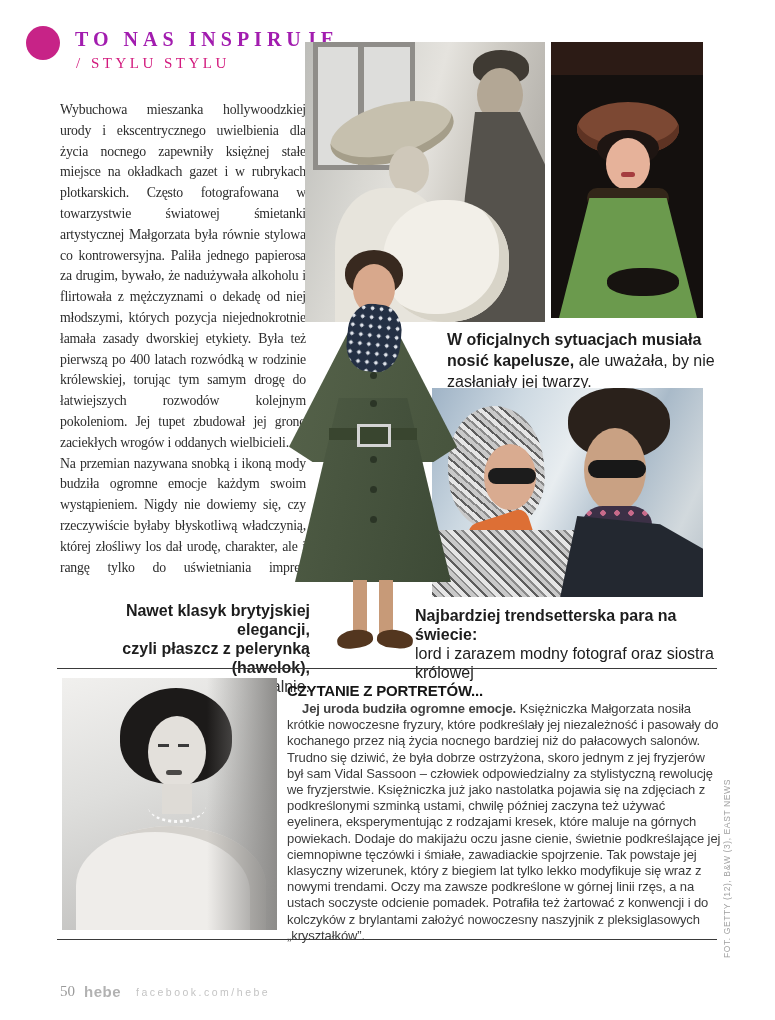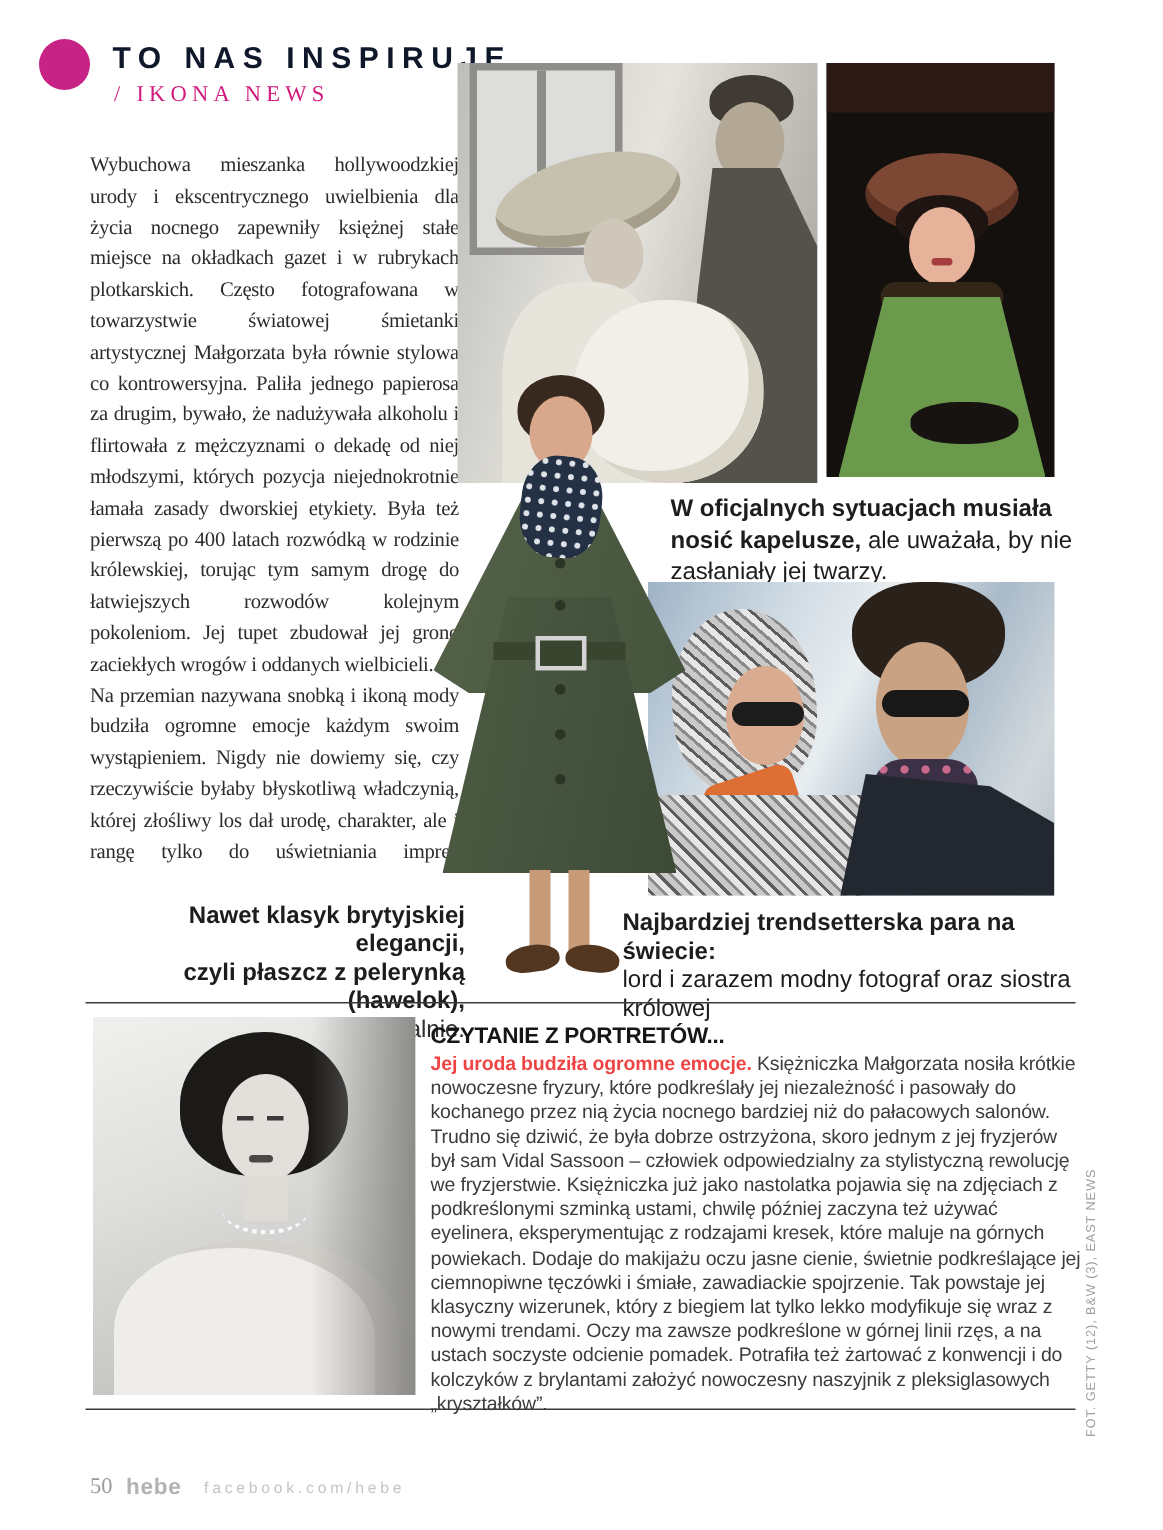--- a/index.html
+++ b/index.html
@@ -2,22 +2,22 @@
 <html lang="pl"><head>
 <meta charset="utf-8">
 <style>
   html,body{margin:0;padding:0;background:#ffffff;}
   .page{position:relative;width:775px;height:1020px;background:#ffffff;overflow:hidden;
         font-family:"Liberation Sans",sans-serif;}
   .abs{position:absolute;}
 
   
   .dot{left:26px;top:26px;width:34px;height:34px;border-radius:50%;background:#c72387;}
-  .sec-title{left:75px;top:28px;font-family:Liberation Sans, sans-serif;font-size:20px;
-             font-weight:700;letter-spacing:5px;color:#0f172a;white-space:nowrap;}
+  .sec-title{left:75px;top:28px;font-family:Liberation Serif, serif;font-size:20px;
+             font-weight:700;letter-spacing:5px;color:#a21caf;white-space:nowrap;}
   .sec-sub{left:76px;top:55px;font-family:"Liberation Serif",serif;font-size:15px;
            letter-spacing:3.5px;color:#d2197d;white-space:nowrap;}
 
   
   .article{left:60px;top:100px;width:246px;}
   .headline{font-size:17px;font-weight:700;color:#d2197d;margin:0 0 7px 0;}
   .article-body{height:478px;overflow:hidden;}
   .article-body p{margin:0;font-family:"Liberation Serif",serif;font-size:13.8px;
                   line-height:20.8px;letter-spacing:-0.2px;color:#2c2c2c;text-align:justify;}
 
@@ -103,38 +103,38 @@
   .ph5-gown{left:14px;top:148px;width:190px;height:120px;border-radius:50% 50% 0 0;background:#efedea;
             box-shadow:inset -16px 6px 0 #d4d1cc;}
 
   
   .rule{left:57px;width:660px;height:1px;background:#3a3a3a;}
   .rule1{top:668px;}
   .rule2{top:939px;}
   .portraits{left:287px;top:682px;width:436px;}
   .portraits h3{margin:0 0 2px 0;font-size:15px;font-weight:700;color:#161616;letter-spacing:-0.2px;}
   .portraits p{margin:0;font-size:13px;line-height:16.2px;letter-spacing:-0.1px;color:#3c3c3c;}
-  .portraits b{color:#ef4444;}
+  .portraits b{color:#404040;margin-left:15px;}
 
   
   .footer-num{left:60px;top:983px;font-family:"Liberation Serif",serif;font-size:15px;color:#9a9a9a;}
   .footer-brand{left:84px;top:983px;font-size:15px;font-weight:700;color:#b2b2b2;letter-spacing:0.5px;}
   .footer-url{left:136px;top:986px;font-size:10.5px;color:#c4c4c4;letter-spacing:2.5px;}
 
   .credit{left:722px;top:786px;height:172px;font-size:8.5px;color:#a0a0a0;letter-spacing:0.6px;
           writing-mode:vertical-rl;transform:rotate(180deg);white-space:nowrap;}
 </style>
 </head>
 <body>
 
 <div class="page">
 
   <div class="abs dot"></div>
   <div class="abs sec-title">TO NAS INSPIRUJE</div>
-  <div class="abs sec-sub">/ IKONA NEWS</div>
+  <div class="abs sec-sub">/ STYLU STYLU</div>
 
   <div class="abs article">
     <div class="article-body">
       <p>Wybuchowa mieszanka hollywoodzkiej urody i ekscentrycznego uwielbienia dla życia nocnego zapewniły księżnej stałe miejsce na okładkach gazet i w rubrykach plotkarskich. Często fotografowana w towarzystwie światowej śmietanki artystycznej Małgorzata była równie stylowa co kontrowersyjna. Paliła jednego papierosa za drugim, bywało, że nadużywała alkoholu i flirtowała z mężczyznami o dekadę od niej młodszymi, których pozycja niejednokrotnie łamała zasady dworskiej etykiety. Była też pierwszą po 400 latach rozwódką w rodzinie królewskiej, torując tym samym drogę do łatwiejszych rozwodów kolejnym pokoleniom. Jej tupet zbudował jej grono zaciekłych wrogów i oddanych wielbicieli.</p>
       <p>Na przemian nazywana snobką i ikoną mody budziła ogromne emocje każdym swoim wystąpieniem. Nigdy nie dowiemy się, czy rzeczywiście byłaby błyskotliwą władczynią, której złośliwy los dał urodę, charakter, ale i rangę tylko do uświetniania imprez pośledniejszej kategorii. ●</p>
     </div>
   </div>
 
   <div class="abs photo ph1">
     <div class="abs ph1-window">

